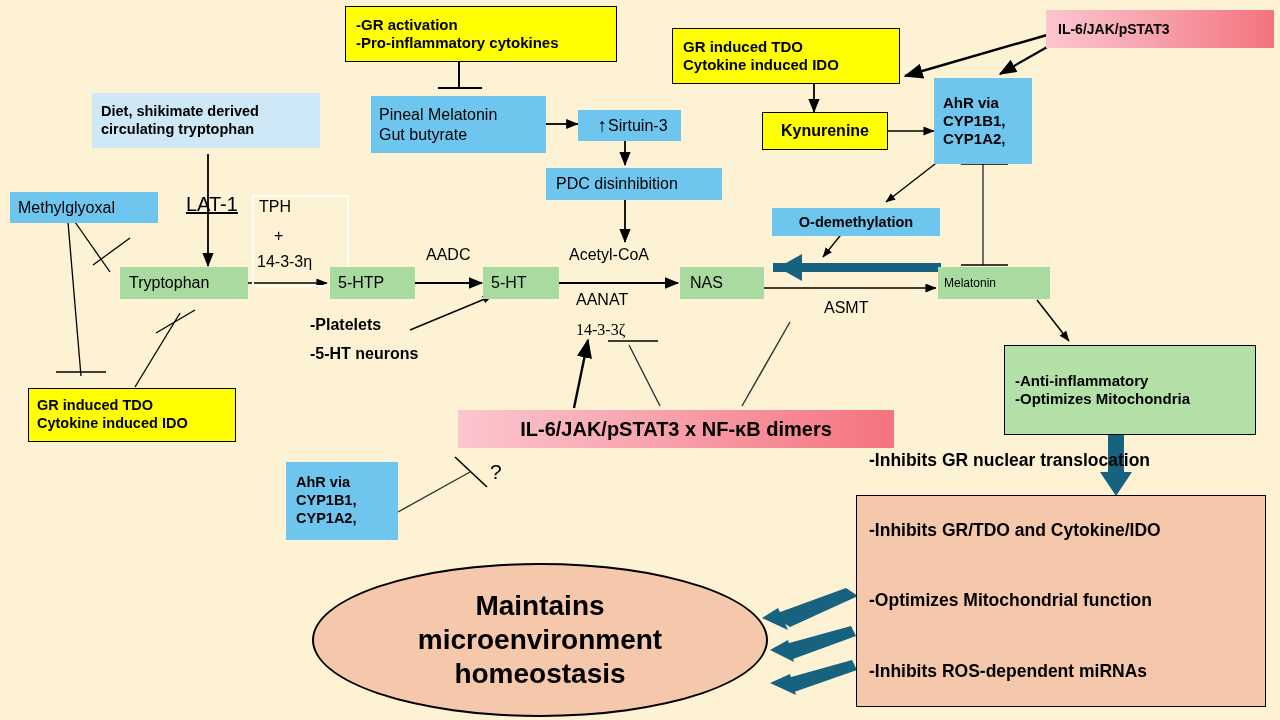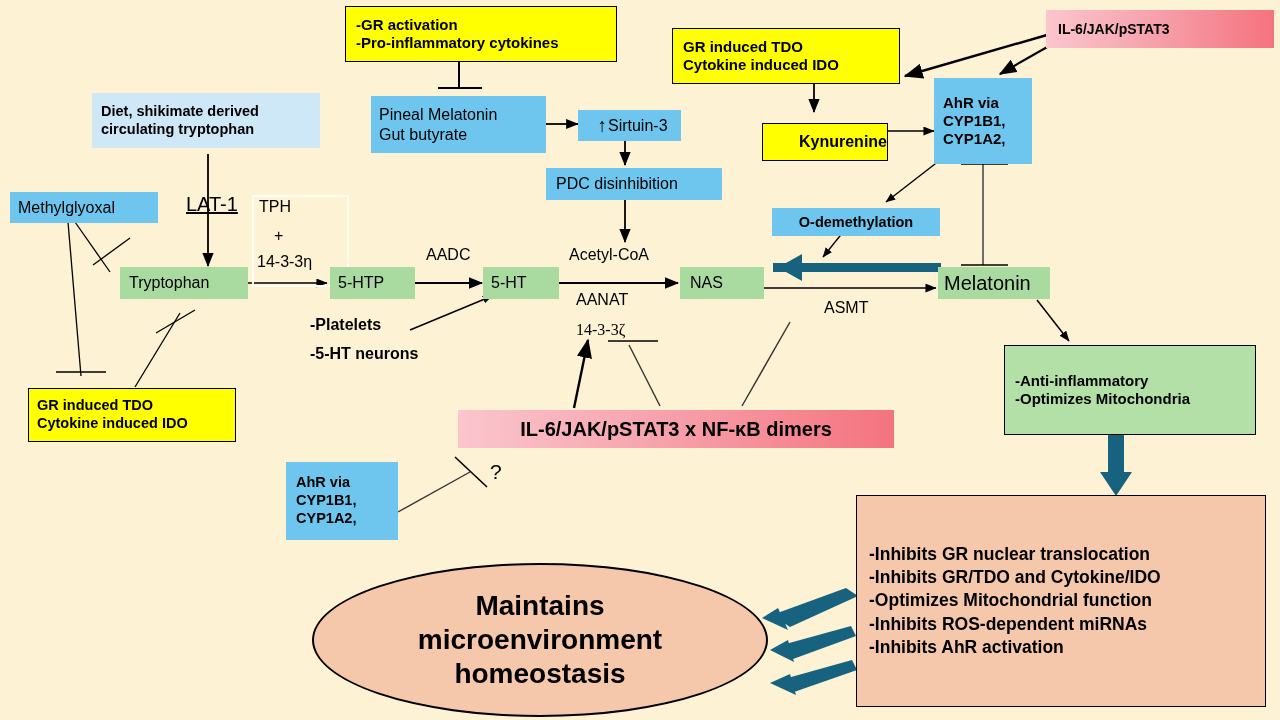--- a/index.html
+++ b/index.html
@@ -174,21 +174,21 @@
     <span style="font-size:19px;line-height:0.9;margin-right:1px;">↑</span>
     <span>Sirtuin-3</span>
   </div>
 
   <div class="node blue b ln" style="left:934px;top:78px;width:98px;height:86px;font-size:15px;padding-left:9px;">
     <span>AhR via</span>
     <span>CYP1B1,</span>
     <span>CYP1A2,</span>
   </div>
 
-  <div class="node yellow b" style="left:762px;top:112px;width:126px;height:38px;font-size:16px;align-items:flex-end;margin-top:11px;">
+  <div class="node yellow b" style="left:762px;top:112px;width:126px;height:38px;font-size:16px;align-items:center;">
     <span>Kynurenine</span>
   </div>
 
   <div class="node blue n" style="left:10px;top:192px;width:148px;height:31px;font-size:16px;padding-left:8px;">
     <span>Methylglyoxal</span>
   </div>
 
   <div class="node blue n" style="left:546px;top:168px;width:176px;height:32px;font-size:16px;padding-left:10px;">
     <span>PDC disinhibition</span>
   </div>
@@ -206,21 +206,21 @@
   </div>
 
   <div class="node green n" style="left:483px;top:267px;width:76px;height:32px;font-size:16px;padding-left:8px;">
     <span>5-HT</span>
   </div>
 
   <div class="node green n" style="left:680px;top:267px;width:84px;height:32px;font-size:16px;padding-left:10px;">
     <span>NAS</span>
   </div>
 
-  <div class="node green n" style="left:938px;top:267px;width:112px;height:32px;font-size:20px;padding-left:6px;">
+  <div class="node green n" style="left:938px;top:267px;width:112px;height:32px;font-size:12px;padding-left:6px;">
     <span>Melatonin</span>
   </div>
 
   <div class="node yellow b ln" style="left:28px;top:388px;width:208px;height:54px;font-size:14.5px;padding:3px 8px;">
     <span>GR induced TDO</span>
     <span>Cytokine induced IDO</span>
   </div>
 
   <div class="node greenbox b ln" style="left:1004px;top:345px;width:252px;height:90px;font-size:15px;padding:3px 10px;">
     <span>-Anti-inflammatory</span>
@@ -230,21 +230,21 @@
   <div class="node pinkgrad b" style="left:458px;top:410px;width:436px;height:38px;font-size:20px;align-items:center;">
     <span>IL-6/JAK/pSTAT3 x NF-κB dimers</span>
   </div>
 
   <div class="node blue b ln" style="left:286px;top:462px;width:112px;height:78px;font-size:14.5px;padding-left:10px;">
     <span>AhR via</span>
     <span>CYP1B1,</span>
     <span>CYP1A2,</span>
   </div>
 
-  <div class="node peach b" style="left:856px;top:495px;width:410px;height:212px;font-size:17.5px;padding:6px 12px;line-height:1.33;">
+  <div class="node peach b" style="left:856px;top:495px;width:410px;height:212px;font-size:17.5px;padding:6px 12px;line-height:1.33;gap:47px;">
     <span>-Inhibits GR nuclear translocation</span>
     <span>-Inhibits GR/TDO and Cytokine/IDO</span>
     <span>-Optimizes Mitochondrial function</span>
     <span>-Inhibits ROS-dependent miRNAs</span>
     <span>-Inhibits AhR activation</span>
   </div>
 
   <div class="ell b" style="left:312px;top:563px;width:452px;height:150px;font-size:28px;line-height:1.22;">
     <div>
       <div>Maintains</div>

